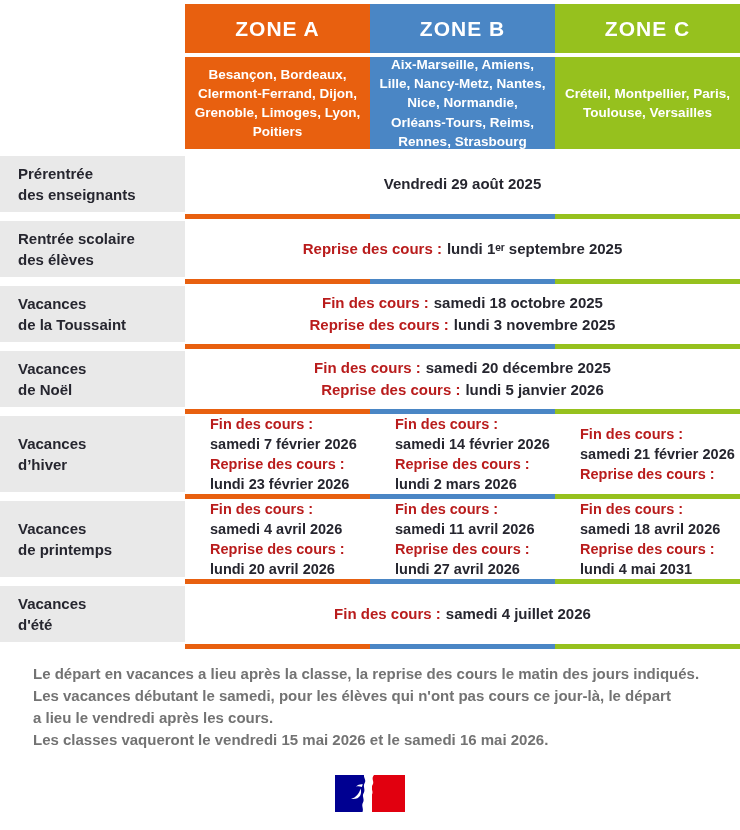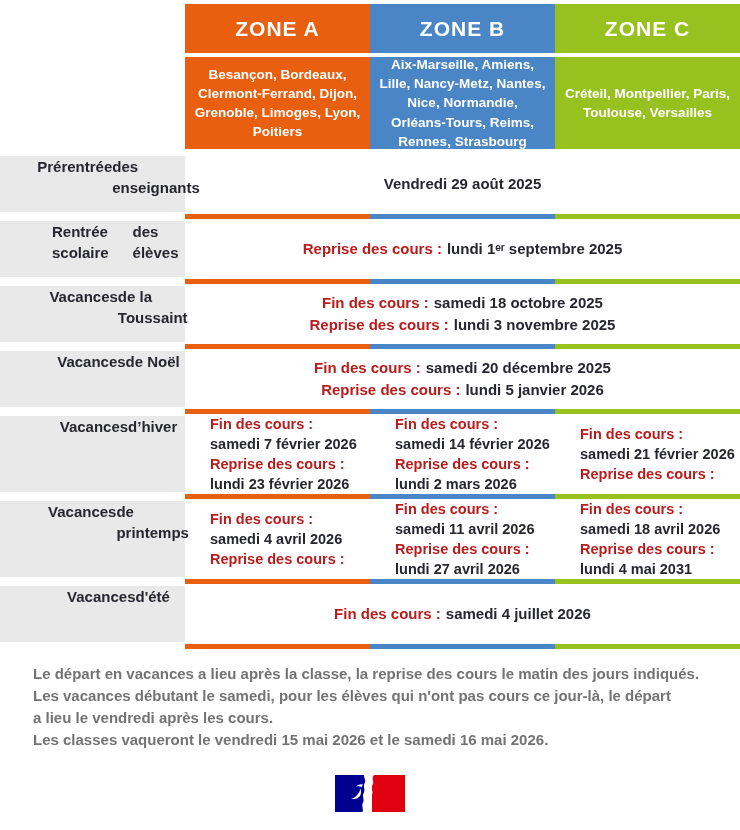--- a/index.html
+++ b/index.html
@@ -34,22 +34,22 @@
     color:#ffffff; font-weight:bold; font-size:13.5px; line-height:1.42;
     text-align:center; padding:6px 9px;
   }
 
   
   .first-gap { height:7px; }
   .drow { height:56px; }
   .drow.tall { height:76px; }
   .rlabel {
     background:#e9e9e9;
-    display:flex; justify-content:center;
-    padding-left:52px;
+    display:flex; flex-direction:column; justify-content:center;
+    padding-left:18px;
     font-weight:bold; font-size:15px; line-height:1.4; color:#26262f;
   }
   .rcontent {
     flex:1 1 0;
     display:flex; flex-direction:column; align-items:center; justify-content:center;
     text-align:center; font-size:15px; line-height:1.5;
   }
   .rcontent.zsplit { flex-direction:row; align-items:center; text-align:left; }
   .zcell {
     flex:1 1 0; display:flex; flex-direction:column; justify-content:center;
@@ -193,20 +193,21 @@
   <div class="row drow tall">
     <div class="lcol rlabel">
       <span>Vacances</span>
       <span>de printemps</span>
     </div>
     <div class="rcontent zsplit">
       <div class="zcell">
         <div class="muted">Fin des cours :</div>
         <div class="date">samedi 4 avril 2026</div>
         <div class="muted">Reprise des cours :</div>
+        <div class="date">lundi 20 avril 2026</div>
       </div>
       <div class="zcell">
         <div class="muted">Fin des cours :</div>
         <div class="date">samedi 11 avril 2026</div>
         <div class="muted">Reprise des cours :</div>
         <div class="date">lundi 27 avril 2026</div>
       </div>
       <div class="zcell">
         <div class="muted">Fin des cours :</div>
         <div class="date">samedi 18 avril 2026</div>

